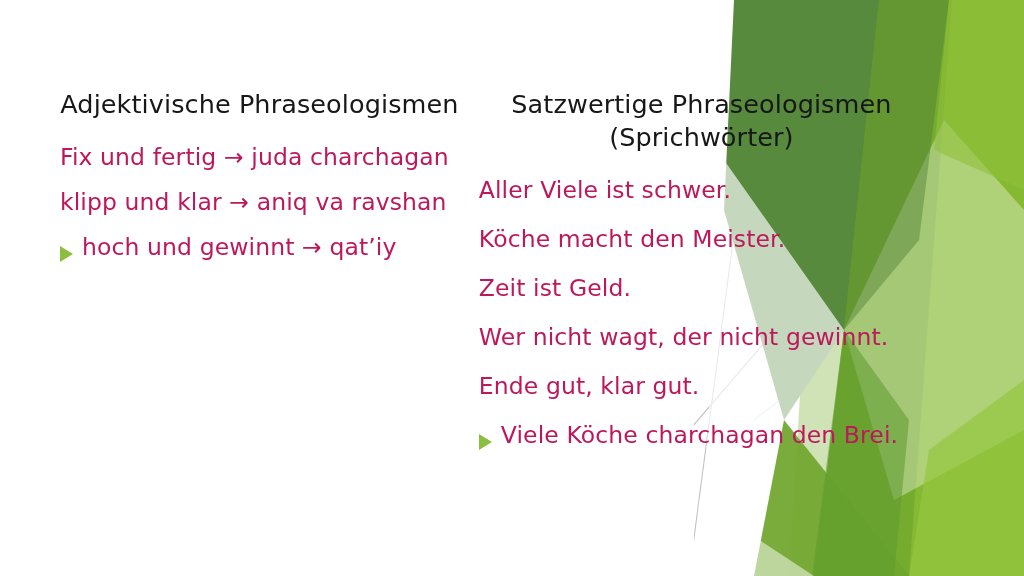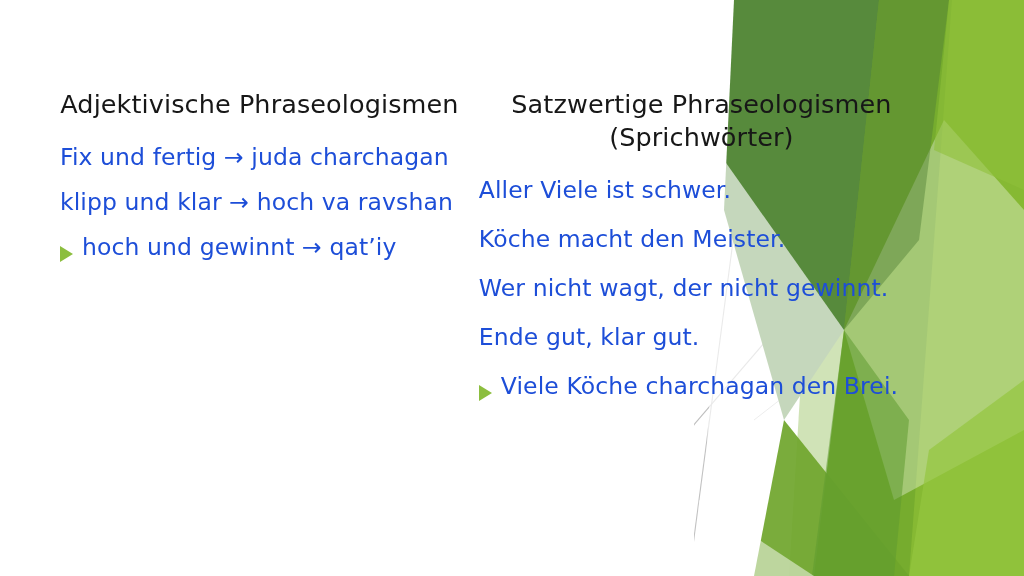--- a/index.html
+++ b/index.html
@@ -60,21 +60,21 @@
     letter-spacing: 0.1px;
     margin: 0 0 22px 0;
   }
   .col-heading.center { text-align: center; }
   .col-heading.left   { text-align: center; }
 
   .body-list {
     list-style: none;
     margin: 0;
     padding: 0;
-    color: #1d4ed8;
+    color: #be185d;
   }
   .body-item {
     display: flex;
     align-items: flex-start;
     font-size: 23.5px;
     line-height: 1.27;
     margin-bottom: 15px;
     letter-spacing: 0.1px;
   }
   .col-right .body-item { margin-bottom: 19px; }
@@ -139,21 +139,21 @@
       <h2 class="col-heading left">Adjektivische Phraseologismen</h2>
       <ul class="body-list">
 
         <li class="body-item">
           <span class="bullet-marker empty"></span>
           <span class="item-text">Fix und fertig → juda charchagan</span>
         </li>
 
         <li class="body-item">
           <span class="bullet-marker empty"></span>
-          <span class="item-text">klipp und klar → hoch va ravshan</span>
+          <span class="item-text">klipp und klar → aniq va ravshan</span>
         </li>
 
         <li class="body-item">
           <span class="bullet-marker">
             <span class="tri"></span>
           </span>
           <span class="item-text">hoch und gewinnt → qat’iy</span>
         </li>
 
       </ul>
@@ -166,20 +166,24 @@
         <li class="body-item">
           <span class="bullet-marker empty"></span>
           <span class="item-text">Aller Viele ist schwer.</span>
         </li>
 
         <li class="body-item">
           <span class="bullet-marker empty"></span>
           <span class="item-text">Köche macht den Meister.</span>
         </li>
 
+        <li class="body-item">
+          <span class="bullet-marker empty"></span>
+          <span class="item-text">Zeit ist Geld.</span>
+        </li>
 
         <li class="body-item">
           <span class="bullet-marker empty"></span>
           <span class="item-text">Wer nicht wagt, der nicht gewinnt.</span>
         </li>
 
         <li class="body-item">
           <span class="bullet-marker empty"></span>
           <span class="item-text">Ende gut, klar gut.</span>
         </li>

